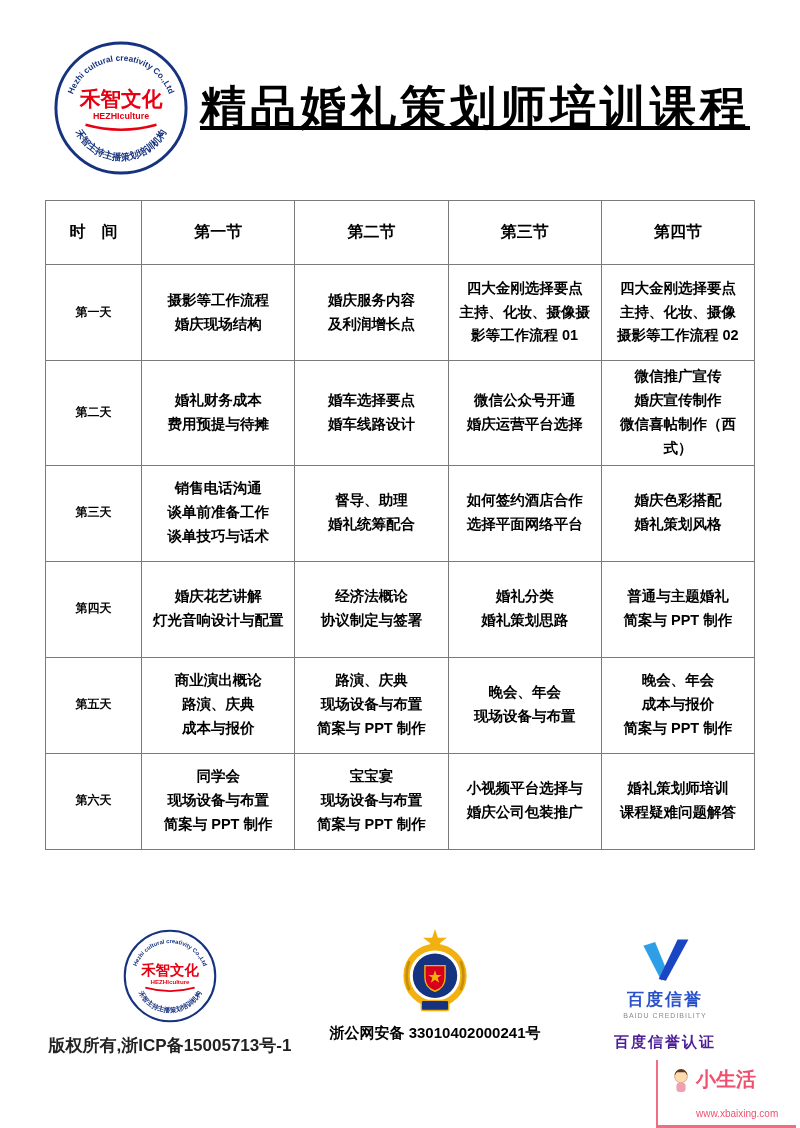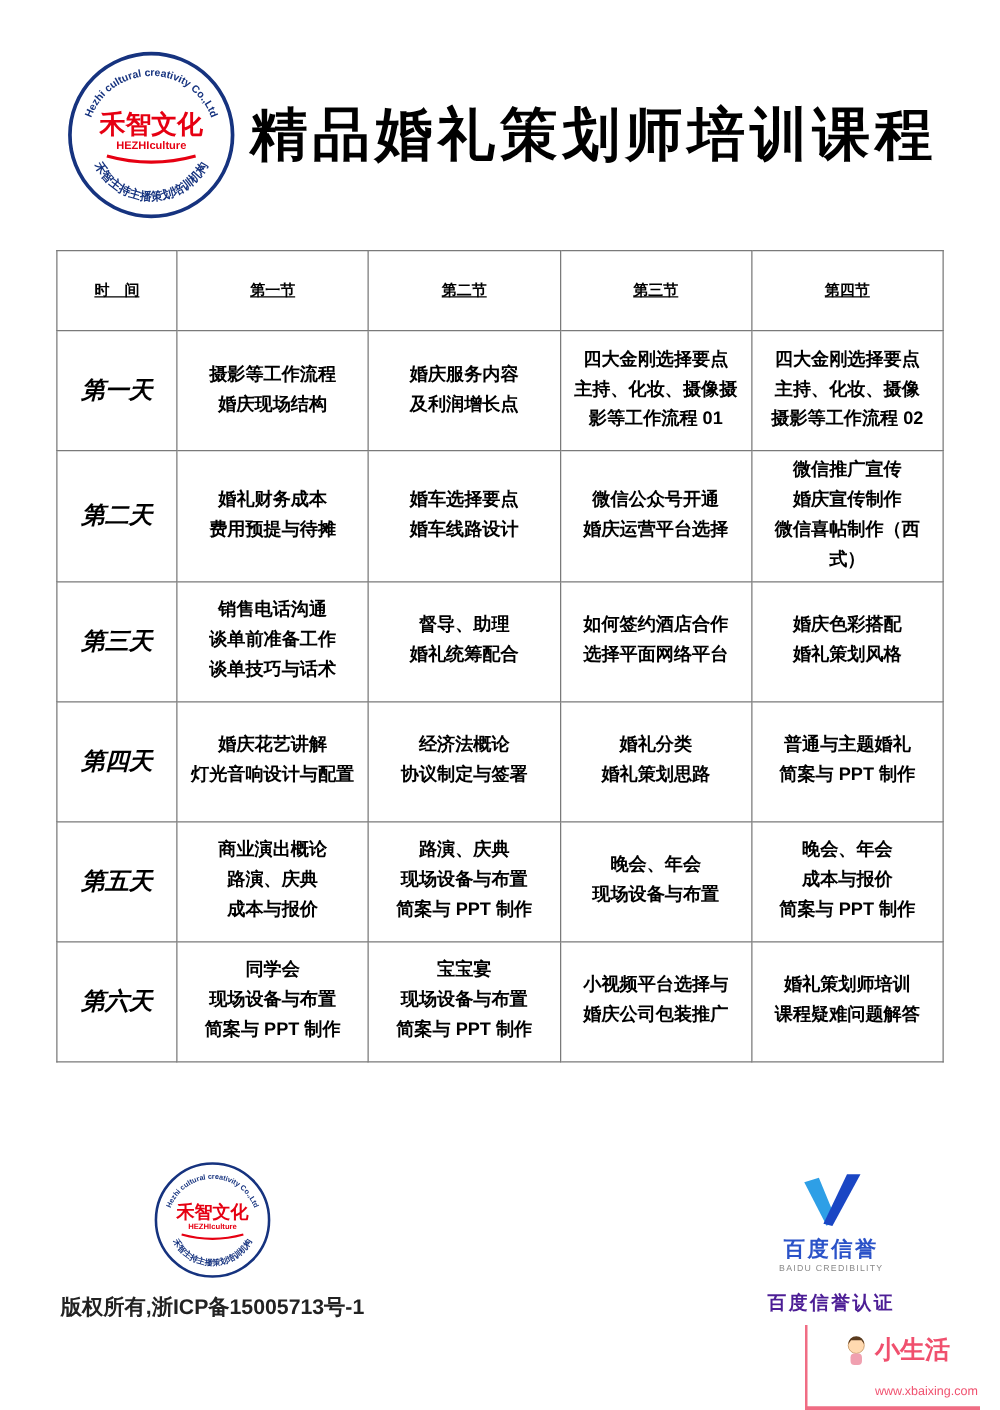--- a/index.html
+++ b/index.html
@@ -3,48 +3,48 @@
 <meta charset="utf-8">
 <style>
   * { margin:0; padding:0; box-sizing:border-box; }
   body { background:#ffffff; font-family:"Liberation Sans", sans-serif; }
   .page { position:relative; width:800px; height:1128px; background:#ffffff; overflow:hidden; margin:0 auto; }
 
   
   .header { position:absolute; top:28px; left:52px; right:40px; height:160px; display:flex; align-items:center; }
   .logo-main { width:138px; height:138px; flex:0 0 138px; }
   .title { flex:1; text-align:center; font-size:46px; font-weight:900; color:#000; letter-spacing:4px;
-           font-family:"Liberation Sans", sans-serif; }
+           font-family:"Liberation Sans", sans-serif;text-decoration:underline; }
 
   
   .schedule { position:absolute; top:200px; left:45px; width:710px; border-collapse:collapse; table-layout:fixed; }
   .schedule th, .schedule td { border:1px solid #7a7a7a; text-align:center; vertical-align:middle;
            font-weight:bold; color:#000; white-space:pre-line; padding:4px 6px; }
   .schedule col.time-col { width:96px; }
-  .schedule th { font-size:12px; height:64px;text-decoration:underline; }
+  .schedule th { font-size:16px; height:64px; }
   .schedule td { font-size:14.5px; line-height:1.65; height:96px; }
-  .schedule td.day { font-size:19px;font-style:italic; }
+  .schedule td.day { font-size:12px; }
 
   
   .footer { position:absolute; top:928px; left:45px; width:710px; display:flex; justify-content:space-between; align-items:flex-start; }
   .f-col { display:flex; flex-direction:column; align-items:center; text-align:center; }
   .f-left  { width:250px; }
   .f-center{ width:230px; }
   .f-right { width:180px; }
   .logo-small { width:96px; height:96px; }
   .copyright { margin-top:10px; font-size:17px; font-weight:bold; color:#222; }
   .badge-icon { width:74px; height:88px; }
   .police-record { margin-top:8px; font-size:15px; font-weight:bold; color:#000; }
   .baidu-v { width:54px; height:46px; margin-top:10px; }
   .baidu-cn { margin-top:4px; font-size:17px; font-weight:bold; color:#2a52c8; letter-spacing:2px;text-align:right; }
   .baidu-en { font-size:7px; color:#8a8a8a; letter-spacing:1px; margin-top:1px; }
   .baidu-cert { margin-top:14px; font-size:15px; font-weight:bold; color:#4c1d95; letter-spacing:2px; }
 
   
-  .watermark { position:absolute; right:16px; bottom:0; width:140px; padding:6px 6px 6px 28px;
+  .watermark { position:absolute; right:4px; bottom:0; width:140px; padding:6px 6px 6px 12px;
                border-left:2px solid #f06d84; border-bottom:3px solid #f06d84; background:#fff; }
   .wm-row { display:flex; align-items:center; gap:4px; }
   .mascot { width:22px; height:26px; flex:0 0 22px; }
   .wm-name { font-size:20px; font-weight:bold; color:#f0506e; }
   .wm-url { font-size:10px; color:#f0506e; margin-top:15px; padding-left:26px; }
 </style>
 </head>
 <body>
 
 <div class="page">
@@ -174,20 +174,33 @@
         <text x="70" y="81" text-anchor="middle" font-size="9" font-weight="bold" fill="#e60012">HEZHIculture</text>
         <path d="M 34,87 Q 70,97 106,87" stroke="#e60012" stroke-width="2.5" fill="none"></path>
         <path id="arcB2" d="M 20,82 A 51,51 0 0 0 120,82" fill="none"></path>
         <text font-size="9.5" fill="#16337f" font-weight="bold">
           <textPath href="#arcB2" startOffset="50%" text-anchor="middle">禾智主持主播策划培训机构</textPath>
         </text>
       </svg>
       <div class="copyright">版权所有,浙ICP备15005713号-1</div>
     </div>
 
+    <div class="f-col f-center">
+      <svg class="badge-icon" viewBox="0 0 80 96" aria-hidden="true">
+        <polygon points="40,1 43.2,10.5 53,10.5 45.2,16.6 48.2,26 40,20.2 31.8,26 34.8,16.6 27,10.5 36.8,10.5" fill="#f2b10e"></polygon>
+        <circle cx="40" cy="52" r="31" fill="none" stroke="#f2b10e" stroke-width="7"></circle>
+        <path d="M 12,36 Q 6,52 12,68" stroke="#c88f0a" stroke-width="3" fill="none"></path>
+        <path d="M 68,36 Q 74,52 68,68" stroke="#c88f0a" stroke-width="3" fill="none"></path>
+        <circle cx="40" cy="52" r="25" fill="#16337f" stroke="#ffffff" stroke-width="1.5"></circle>
+        <path d="M 29,41 h 22 v 13 q 0,11 -11,15 q -11,-4 -11,-15 z" fill="#d6001c" stroke="#f2b10e" stroke-width="1.5"></path>
+        <polygon points="40,46 41.8,51.2 47.2,51.2 42.9,54.4 44.5,59.6 40,56.4 35.5,59.6 37.1,54.4 32.8,51.2 38.2,51.2" fill="#f2b10e"></polygon>
+        <rect x="25" y="79" width="30" height="11" rx="2" fill="#16337f" stroke="#f2b10e" stroke-width="1.5"></rect>
+      </svg>
+      <div class="police-record">浙公网安备 33010402000241号</div>
+    </div>
 
     <div class="f-col f-right">
       <svg class="baidu-v" viewBox="0 0 60 50" aria-hidden="true">
         <polygon points="6,8 19,4 33,38 26,47" fill="#2e9fe6"></polygon>
         <polygon points="56,1 44,1 23,45 31,47" fill="#1a46c4"></polygon>
       </svg>
       <div class="baidu-cn">百度信誉</div>
       <div class="baidu-en">BAIDU CREDIBILITY</div>
       <div class="baidu-cert">百度信誉认证</div>
     </div>

